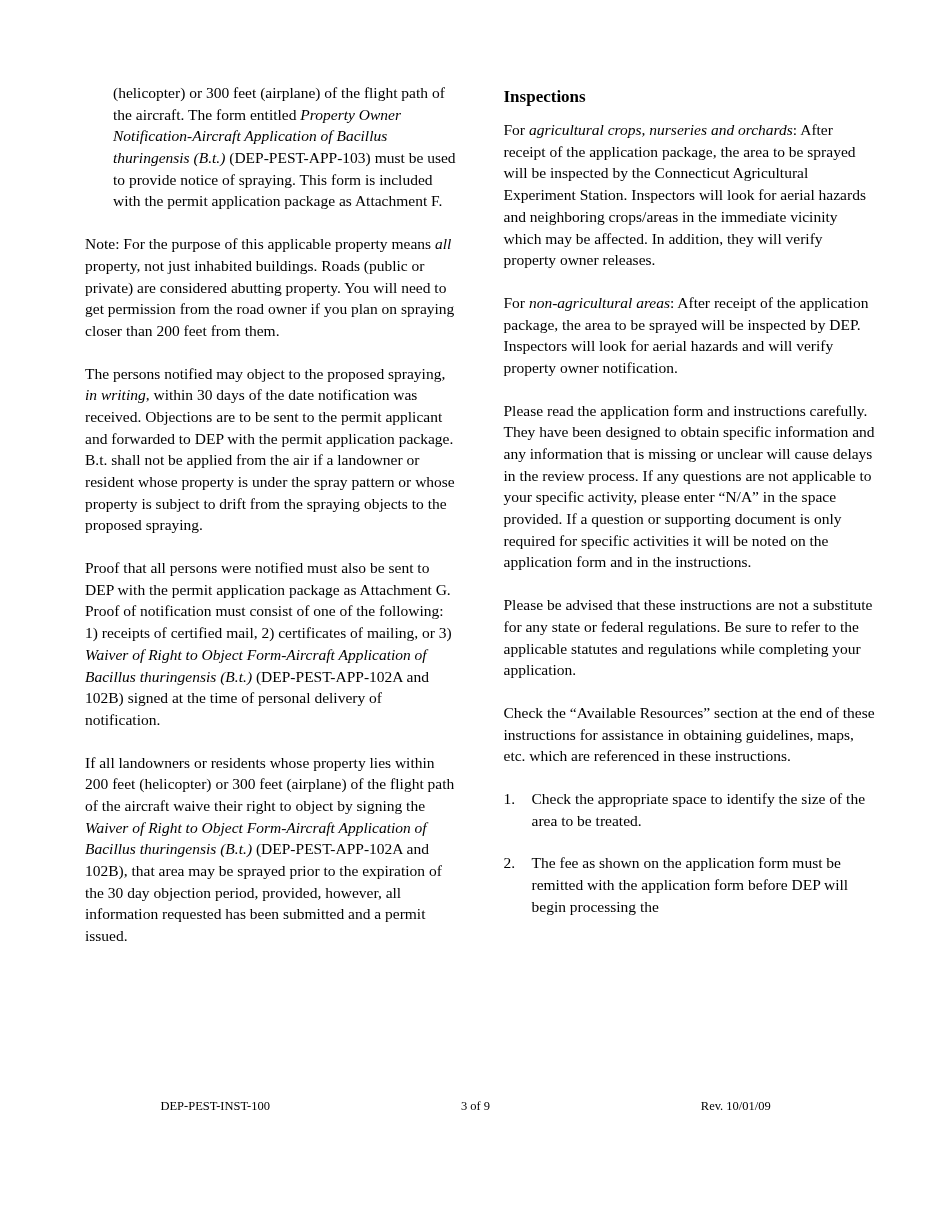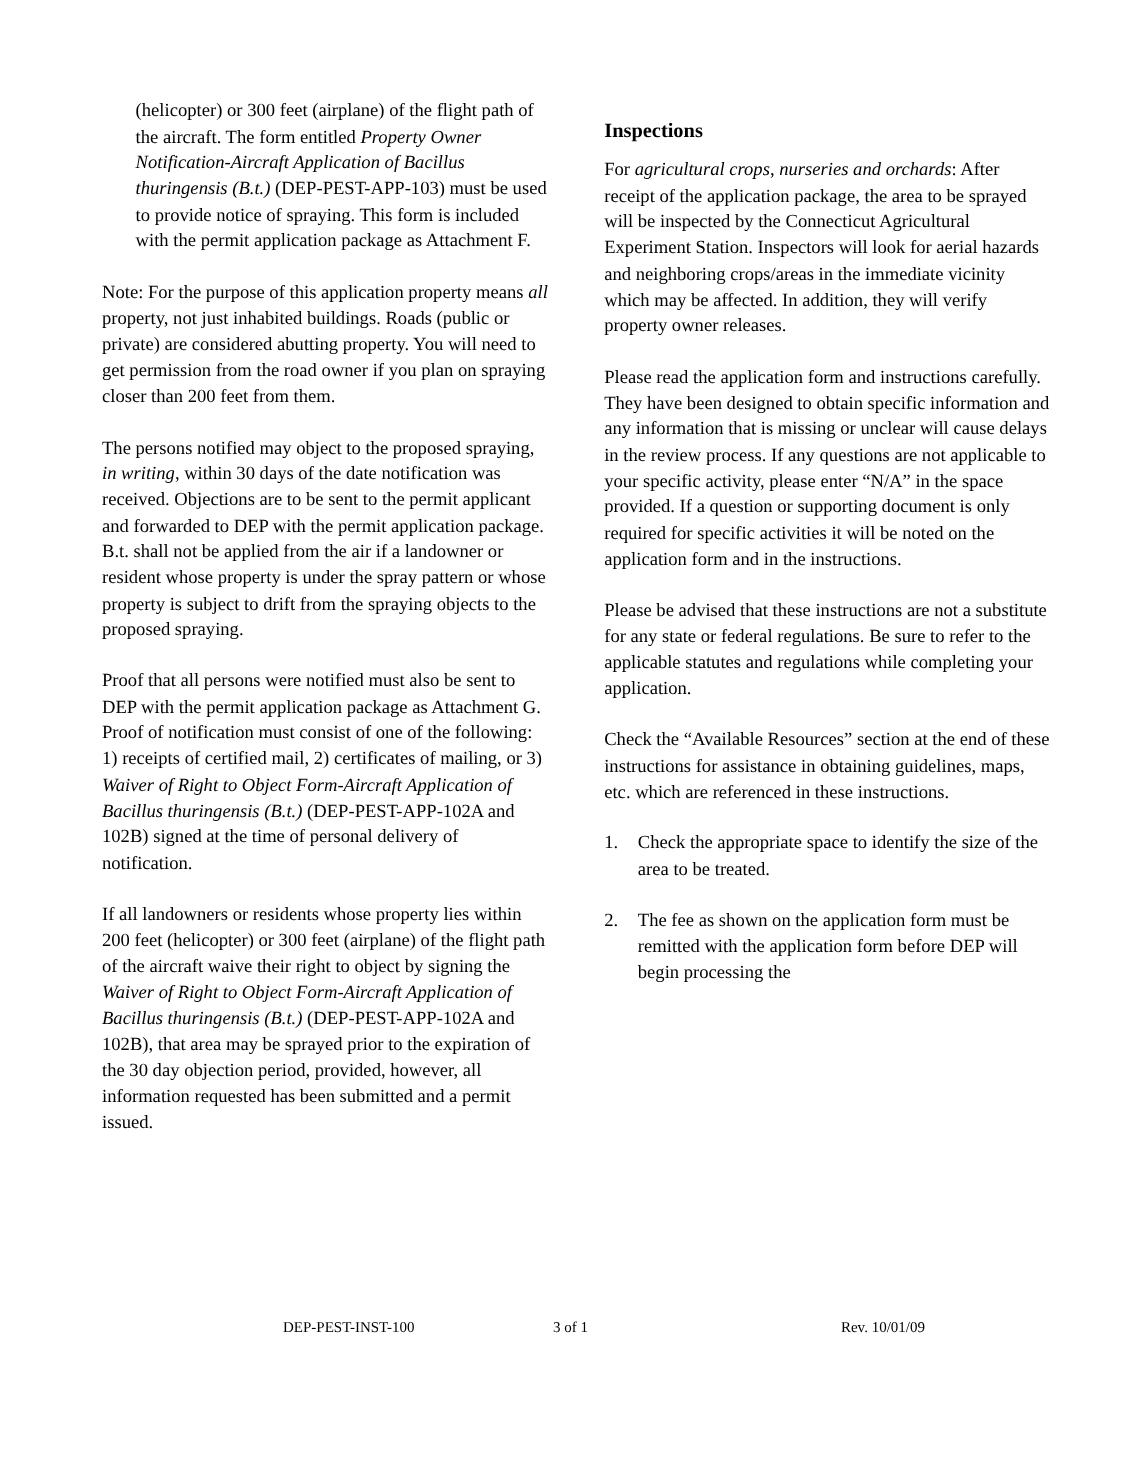--- a/index.html
+++ b/index.html
@@ -26,74 +26,75 @@
     font-size: 15.5px;
     line-height: 1.40;
   }
   .column p.indent { margin-left: 28px; }
   .column h2.heading {
     font-size: 17px;
     line-height: 1.3;
     margin: 4px 0 11px 0;
     font-weight: bold;
   }
-  .column h2.heading.first { margin-top: 16px; }
+  .column h2.heading.first { margin-top: 4px; }
   ol.numlist { list-style: none; margin: 0; padding: 0; }
   ol.numlist li {
     display: flex;
     margin: 0 0 21px 0;
     font-size: 15.5px;
     line-height: 1.40;
   }
   ol.numlist li .num {
     flex: 0 0 28px;
   }
   ol.numlist li .li-text { flex: 1 1 auto; font-family: Liberation Serif, serif; }
   .footer {
     position: absolute;
     left: 85px;
     right: 84px;
     bottom: 30px;
     display: flex;
     font-size: 12.5px;
     line-height: 1.2;
   }
-  .footer .f-left  { flex: 1; text-align: right; }
+  .footer .f-left  { flex: 1; text-align: center; }
   .footer .f-center{ flex: 1; text-align: center; }
   .footer .f-right { flex: 1; text-align: center; }
   .italic { font-style: italic; }
 </style>
 </head>
 <body>
 
 <div class="page">
   <div class="content">
     <div class="column left">
         <p class="indent"><span>(helicopter) or 300 feet (airplane) of the flight path of the aircraft. The form entitled </span><span class="italic">Property Owner Notification-Aircraft Application of Bacillus thuringensis (B.t.)</span><span> (DEP-PEST-APP-103) must be used to provide notice of spraying. This form is included with the permit application package as Attachment F.</span></p>
-        <p><span>Note:  For the purpose of this application property means </span><span class="italic">all</span><span> property, not just inhabited buildings. Roads (public or private) are considered abutting property. You will need to get permission from the road owner if you plan on spraying closer than 200 feet from them.</span></p>
+        <p><span>Note:  For the purpose of this applicable property means </span><span class="italic">all</span><span> property, not just inhabited buildings. Roads (public or private) are considered abutting property. You will need to get permission from the road owner if you plan on spraying closer than 200 feet from them.</span></p>
         <p><span>The persons notified may object to the proposed spraying, </span><span class="italic">in writing</span><span>, within 30 days of the date notification was received. Objections are to be sent to the permit applicant and forwarded to DEP with the permit application package. B.t. shall not be applied from the air if a landowner or resident whose property is under the spray pattern or whose property is subject to drift from the spraying objects to the proposed spraying.</span></p>
         <p><span>Proof that all persons were notified must also be sent to DEP with the permit application package as Attachment G. Proof of notification must consist of one of the following: 1) receipts of certified mail, 2) certificates of mailing, or 3) </span><span class="italic">Waiver of Right to Object Form-Aircraft Application of Bacillus thuringensis (B.t.)</span><span> (DEP-PEST-APP-102A and 102B) signed at the time of personal delivery of notification.</span></p>
         <p><span>If all landowners or residents whose property lies within 200 feet (helicopter) or 300 feet (airplane) of the flight path of the aircraft waive their right to object by signing the </span><span class="italic">Waiver of Right to Object Form-Aircraft Application of Bacillus thuringensis (B.t.)</span><span> (DEP-PEST-APP-102A and 102B), that area may be sprayed prior to the expiration of the 30 day objection period, provided, however, all information requested has been submitted and a permit issued.</span></p>
       </div>
     <div class="column right">
         <h2 class="heading first">Inspections</h2>
         <p><span>For </span><span class="italic">agricultural crops, nurseries and orchards</span><span>: After receipt of the application package, the area to be sprayed will be inspected by the Connecticut Agricultural Experiment Station. Inspectors will look for aerial hazards and neighboring crops/areas in the immediate vicinity which may be affected. In addition, they will verify property owner releases.</span></p>
+        <p><span>For </span><span class="italic">non-agricultural areas</span><span>: After receipt of the application package, the area to be sprayed will be inspected by DEP. Inspectors will look for aerial hazards and will verify property owner notification.</span></p>
         <p><span>Please read the application form and instructions carefully. They have been designed to obtain specific information and any information that is missing or unclear will cause delays in the review process. If any questions are not applicable to your specific activity, please enter “N/A” in the space provided. If a question or supporting document is only required for specific activities it will be noted on the application form and in the instructions.</span></p>
         <p><span>Please be advised that these instructions are not a substitute for any state or federal regulations. Be sure to refer to the applicable statutes and regulations while completing your application.</span></p>
         <p><span>Check the “Available Resources” section at the end of these instructions for assistance in obtaining guidelines, maps, etc. which are referenced in these instructions.</span></p>
         <ol class="numlist">
           <li>
             <span class="num">1.</span>
             <span class="li-text"><span>Check the appropriate space to identify the size of the area to be treated.</span></span>
           </li>
           <li>
             <span class="num">2.</span>
             <span class="li-text"><span>The fee as shown on the application form must be remitted with the application form before DEP will begin processing the</span></span>
           </li>
         </ol>
       </div>
   </div>
   <div class="footer">
     <span class="f-left">DEP-PEST-INST-100</span>
-    <span class="f-center">3 of 1</span>
+    <span class="f-center">3 of 9</span>
     <span class="f-right">Rev. 10/01/09</span>
   </div>
 </div>
 
 </body></html>

